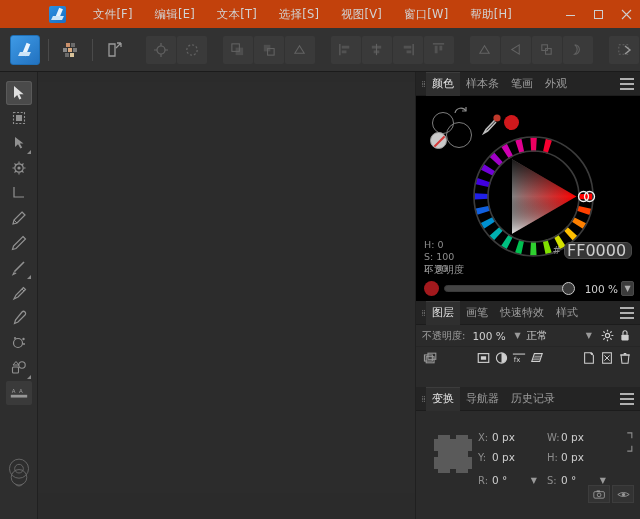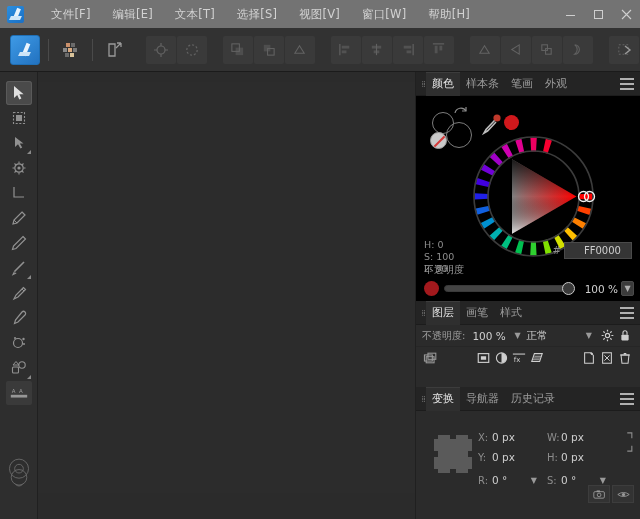--- a/index.html
+++ b/index.html
@@ -9,22 +9,22 @@
     font-family: "DejaVu Sans", "Liberation Sans", sans-serif;
     font-size: 11px;
     color: #b8b8b8;
     overflow: hidden;
   }
   #app { position: relative; width: 640px; height: 519px; background: #262626; }
 
   
   .menubar {
     position: absolute; left: 0; top: 0; width: 640px; height: 28px;
-    background: #737373;
-    display: flex; align-items: center;
+    background: #c2410c;
+    display: flex; align-items: center; padding-left: 42px;
   }
   .applogo {
     width: 30px; height: 28px; display: flex; align-items: center; justify-content: center;
   }
   .applogo .sq {
     width: 17px; height: 17px; border-radius: 2px;
     background: linear-gradient(140deg,#2b8fe0 0%,#1a6fc4 100%);
     position: relative; overflow: hidden;
   }
   .applogo .sq:after {
@@ -171,22 +171,22 @@
     border-radius: 50%; background: #d0181c;
   }
 
   .wheel-wrap { position: absolute; left: 55px; top: 38px; width: 125px; height: 125px; }
   .hsl-vals {
     position: absolute; left: 8px; top: 143px; font-size: 9.5px; color: #8d8d8d; line-height: 12px;
   }
   .hexrow { position: absolute; right: 8px; bottom: 42px; display: flex; align-items: center; }
   .hexhash { color: #8d8d8d; font-size: 10px; margin-right: 3px; }
   .hexbox {
-    width: 68px; height: 17px; background: #353535; border: 1px solid #4a4a4a; border-radius: 0;
-    color: #cfcfcf; font-size: 10px; display: flex; align-items: center; padding-left: 19px;
+    width: 68px; height: 17px; background: #353535; border: 1px solid #4a4a4a; border-radius: 6px;
+    color: #cfcfcf; font-size: 16px; display: flex; align-items: center; padding-left: 2px;
   }
   .op-label { position: absolute; left: 8px; bottom: 24px; font-size: 10px; color: #9c9c9c; }
   .op-row { position: absolute; left: 8px; right: 6px; bottom: 5px; display: flex; align-items: center; }
   .op-dot { width: 15px; height: 15px; border-radius: 50%; background: #a3191d; margin-right: 5px; flex: 0 0 auto; }
   .op-track {
     flex: 1 1 auto; height: 7px; border-radius: 4px; background: #444;
     position: relative; border: 1px solid #3a3a3a;
   }
   .op-knob {
     position: absolute; right: -2px; top: -4px; width: 13px; height: 13px;
@@ -609,20 +609,21 @@
           </div>
         <div class="op-val">100 %</div>
         <div class="chev">▼</div>
       </div>
     </div>
 
     <div class="panel-header">
       <div class="grip">⁞⁞</div>
       <div class="ptab active">图层</div>
       <div class="ptab">画笔</div>
+      <div class="ptab">快速特效</div>
       <div class="ptab">样式</div>
       <div class="phamburger">
           <i></i>
           <i></i>
           <i></i>
         </div>
     </div>
 
     <div class="layers-panel">
       <div class="lrow">

